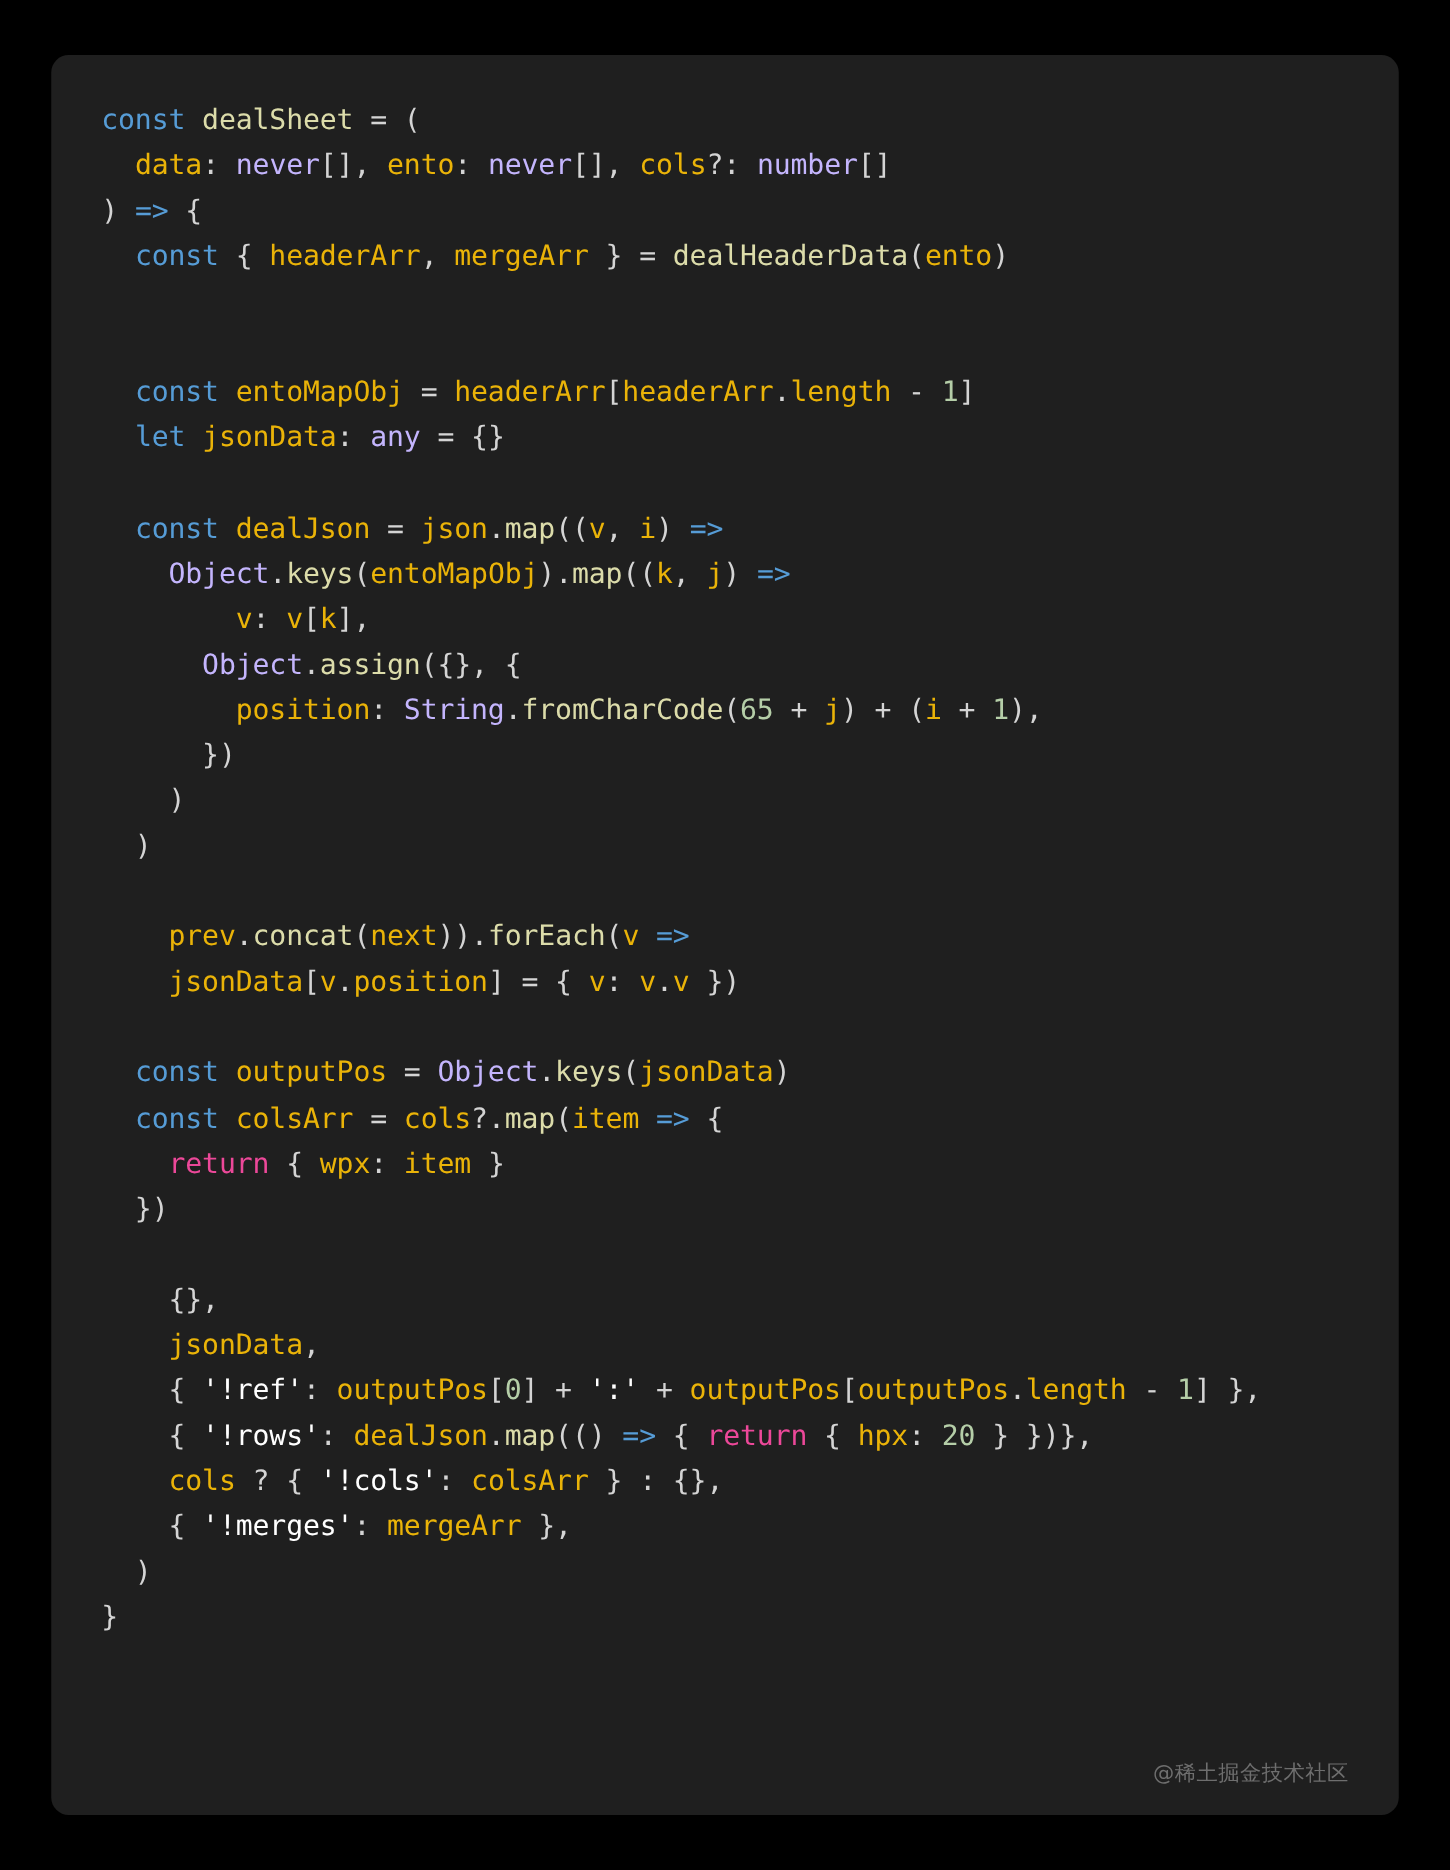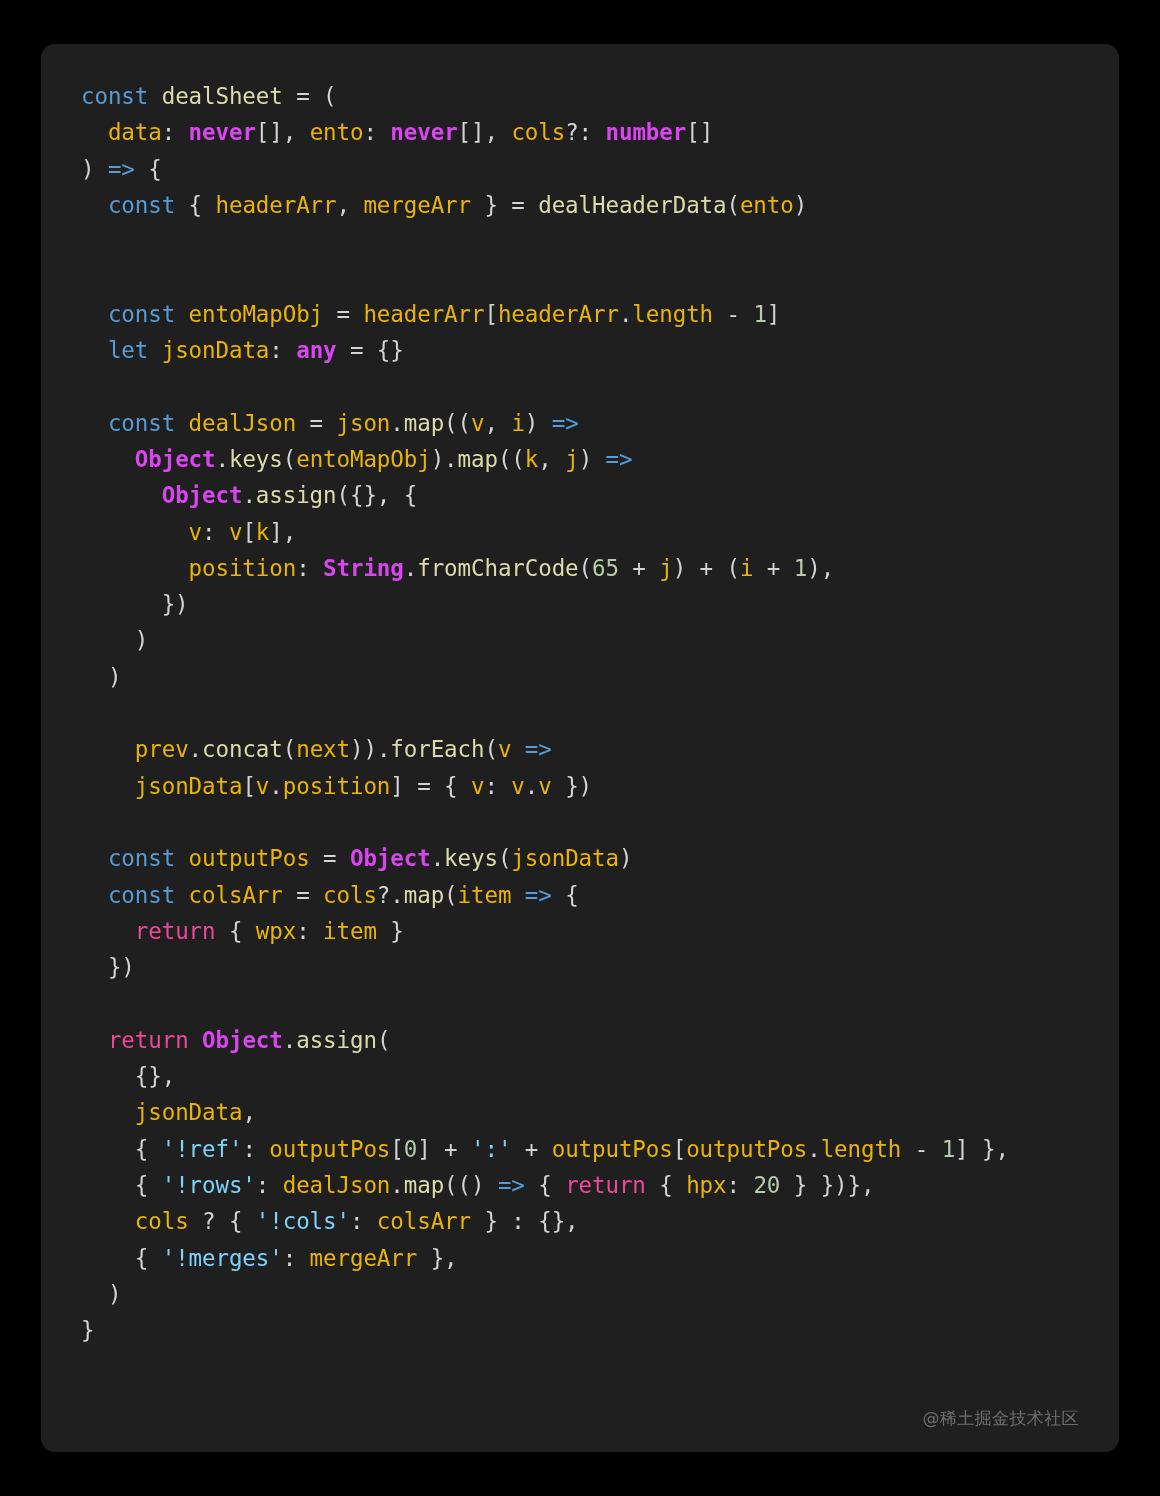--- a/index.html
+++ b/index.html
@@ -48,23 +48,23 @@
     white-space: pre;
     color: #d4d4d4;
     letter-spacing: -0.1px;
   }
 
   
   .t-kw       { color: #569cd6; }  
   .t-ctrl     { color: #ec4899; }  
   .t-var      { color: #eab308; }  
   .t-func     { color: #dcdcaa; }  
-  .t-type     { color: #d946ef; font-weight: bold; }  
+  .t-type     { color: #c4b5fd; }  
   .t-num      { color: #b5cea8; }  
-  .t-str      { color: #7dd3fc; }  
+  .t-str      { color: #ffffff; }  
   .t-punc     { color: #d4d4d4; }  
 
   .watermark {
     position: absolute;
     right: 40px;
     bottom: 22px;
     font-family: "DejaVu Sans", sans-serif;
     font-size: 17px;
     color: #6e6e6e;
     letter-spacing: 0.4px;
@@ -84,36 +84,35 @@
         <div class="code-line"><span class="t-punc">  </span><span class="t-var">data</span><span class="t-punc">: </span><span class="t-type">never</span><span class="t-punc">[], </span><span class="t-var">ento</span><span class="t-punc">: </span><span class="t-type">never</span><span class="t-punc">[], </span><span class="t-var">cols</span><span class="t-punc">?: </span><span class="t-type">number</span><span class="t-punc">[]</span></div>
         <div class="code-line"><span class="t-punc">) </span><span class="t-kw">=&gt;</span><span class="t-punc"> {</span></div>
         <div class="code-line"><span class="t-punc">  </span><span class="t-kw">const</span><span class="t-punc"> { </span><span class="t-var">headerArr</span><span class="t-punc">, </span><span class="t-var">mergeArr</span><span class="t-punc"> } = </span><span class="t-func">dealHeaderData</span><span class="t-punc">(</span><span class="t-var">ento</span><span class="t-punc">)</span></div>
         <div class="code-line">&nbsp;</div>
         <div class="code-line">&nbsp;</div>
         <div class="code-line"><span class="t-punc">  </span><span class="t-kw">const</span><span class="t-punc"> </span><span class="t-var">entoMapObj</span><span class="t-punc"> = </span><span class="t-var">headerArr</span><span class="t-punc">[</span><span class="t-var">headerArr</span><span class="t-punc">.</span><span class="t-var">length</span><span class="t-punc"> - </span><span class="t-num">1</span><span class="t-punc">]</span></div>
         <div class="code-line"><span class="t-punc">  </span><span class="t-kw">let</span><span class="t-punc"> </span><span class="t-var">jsonData</span><span class="t-punc">: </span><span class="t-type">any</span><span class="t-punc"> = {}</span></div>
         <div class="code-line">&nbsp;</div>
         <div class="code-line"><span class="t-punc">  </span><span class="t-kw">const</span><span class="t-punc"> </span><span class="t-var">dealJson</span><span class="t-punc"> = </span><span class="t-var">json</span><span class="t-punc">.</span><span class="t-func">map</span><span class="t-punc">((</span><span class="t-var">v</span><span class="t-punc">, </span><span class="t-var">i</span><span class="t-punc">) </span><span class="t-kw">=&gt;</span></div>
         <div class="code-line"><span class="t-punc">    </span><span class="t-type">Object</span><span class="t-punc">.</span><span class="t-func">keys</span><span class="t-punc">(</span><span class="t-var">entoMapObj</span><span class="t-punc">).</span><span class="t-func">map</span><span class="t-punc">((</span><span class="t-var">k</span><span class="t-punc">, </span><span class="t-var">j</span><span class="t-punc">) </span><span class="t-kw">=&gt;</span></div>
+        <div class="code-line"><span class="t-punc">        </span><span class="t-var">v</span><span class="t-punc">: </span><span class="t-var">v</span><span class="t-punc">[</span><span class="t-var">k</span><span class="t-punc">],</span></div>
         <div class="code-line"><span class="t-punc">      </span><span class="t-type">Object</span><span class="t-punc">.</span><span class="t-func">assign</span><span class="t-punc">({}, {</span></div>
-        <div class="code-line"><span class="t-punc">        </span><span class="t-var">v</span><span class="t-punc">: </span><span class="t-var">v</span><span class="t-punc">[</span><span class="t-var">k</span><span class="t-punc">],</span></div>
         <div class="code-line"><span class="t-punc">        </span><span class="t-var">position</span><span class="t-punc">: </span><span class="t-type">String</span><span class="t-punc">.</span><span class="t-func">fromCharCode</span><span class="t-punc">(</span><span class="t-num">65</span><span class="t-punc"> + </span><span class="t-var">j</span><span class="t-punc">) + (</span><span class="t-var">i</span><span class="t-punc"> + </span><span class="t-num">1</span><span class="t-punc">),</span></div>
         <div class="code-line"><span class="t-punc">      })</span></div>
         <div class="code-line"><span class="t-punc">    )</span></div>
         <div class="code-line"><span class="t-punc">  )</span></div>
         <div class="code-line">&nbsp;</div>
         <div class="code-line"><span class="t-punc">    </span><span class="t-var">prev</span><span class="t-punc">.</span><span class="t-func">concat</span><span class="t-punc">(</span><span class="t-var">next</span><span class="t-punc">)).</span><span class="t-func">forEach</span><span class="t-punc">(</span><span class="t-var">v</span><span class="t-punc"> </span><span class="t-kw">=&gt;</span></div>
         <div class="code-line"><span class="t-punc">    </span><span class="t-var">jsonData</span><span class="t-punc">[</span><span class="t-var">v</span><span class="t-punc">.</span><span class="t-var">position</span><span class="t-punc">] = { </span><span class="t-var">v</span><span class="t-punc">: </span><span class="t-var">v</span><span class="t-punc">.</span><span class="t-var">v</span><span class="t-punc"> })</span></div>
         <div class="code-line">&nbsp;</div>
         <div class="code-line"><span class="t-punc">  </span><span class="t-kw">const</span><span class="t-punc"> </span><span class="t-var">outputPos</span><span class="t-punc"> = </span><span class="t-type">Object</span><span class="t-punc">.</span><span class="t-func">keys</span><span class="t-punc">(</span><span class="t-var">jsonData</span><span class="t-punc">)</span></div>
         <div class="code-line"><span class="t-punc">  </span><span class="t-kw">const</span><span class="t-punc"> </span><span class="t-var">colsArr</span><span class="t-punc"> = </span><span class="t-var">cols</span><span class="t-punc">?.</span><span class="t-func">map</span><span class="t-punc">(</span><span class="t-var">item</span><span class="t-punc"> </span><span class="t-kw">=&gt;</span><span class="t-punc"> {</span></div>
         <div class="code-line"><span class="t-punc">    </span><span class="t-ctrl">return</span><span class="t-punc"> { </span><span class="t-var">wpx</span><span class="t-punc">: </span><span class="t-var">item</span><span class="t-punc"> }</span></div>
         <div class="code-line"><span class="t-punc">  })</span></div>
         <div class="code-line">&nbsp;</div>
-        <div class="code-line"><span class="t-punc">  </span><span class="t-ctrl">return</span><span class="t-punc"> </span><span class="t-type">Object</span><span class="t-punc">.</span><span class="t-func">assign</span><span class="t-punc">(</span></div>
         <div class="code-line"><span class="t-punc">    {},</span></div>
         <div class="code-line"><span class="t-punc">    </span><span class="t-var">jsonData</span><span class="t-punc">,</span></div>
         <div class="code-line"><span class="t-punc">    { </span><span class="t-str">'!ref'</span><span class="t-punc">: </span><span class="t-var">outputPos</span><span class="t-punc">[</span><span class="t-num">0</span><span class="t-punc">] + </span><span class="t-str">':'</span><span class="t-punc"> + </span><span class="t-var">outputPos</span><span class="t-punc">[</span><span class="t-var">outputPos</span><span class="t-punc">.</span><span class="t-var">length</span><span class="t-punc"> - </span><span class="t-num">1</span><span class="t-punc">] },</span></div>
         <div class="code-line"><span class="t-punc">    { </span><span class="t-str">'!rows'</span><span class="t-punc">: </span><span class="t-var">dealJson</span><span class="t-punc">.</span><span class="t-func">map</span><span class="t-punc">(() </span><span class="t-kw">=&gt;</span><span class="t-punc"> { </span><span class="t-ctrl">return</span><span class="t-punc"> { </span><span class="t-var">hpx</span><span class="t-punc">: </span><span class="t-num">20</span><span class="t-punc"> } })},</span></div>
         <div class="code-line"><span class="t-punc">    </span><span class="t-var">cols</span><span class="t-punc"> ? { </span><span class="t-str">'!cols'</span><span class="t-punc">: </span><span class="t-var">colsArr</span><span class="t-punc"> } : {},</span></div>
         <div class="code-line"><span class="t-punc">    { </span><span class="t-str">'!merges'</span><span class="t-punc">: </span><span class="t-var">mergeArr</span><span class="t-punc"> },</span></div>
         <div class="code-line"><span class="t-punc">  )</span></div>
         <div class="code-line"><span class="t-punc">}</span></div>
       </div>
 

